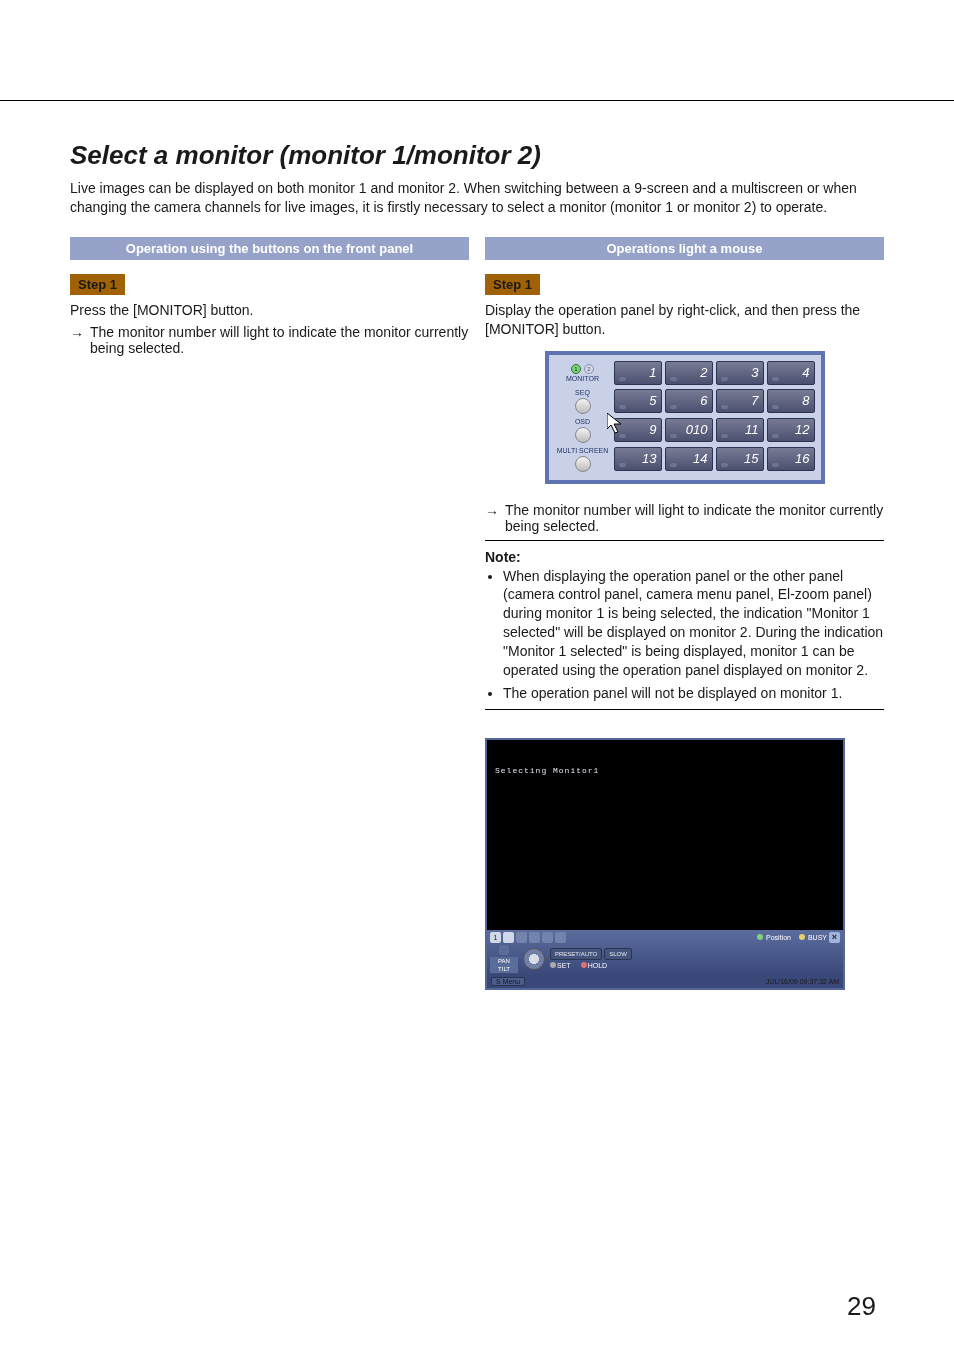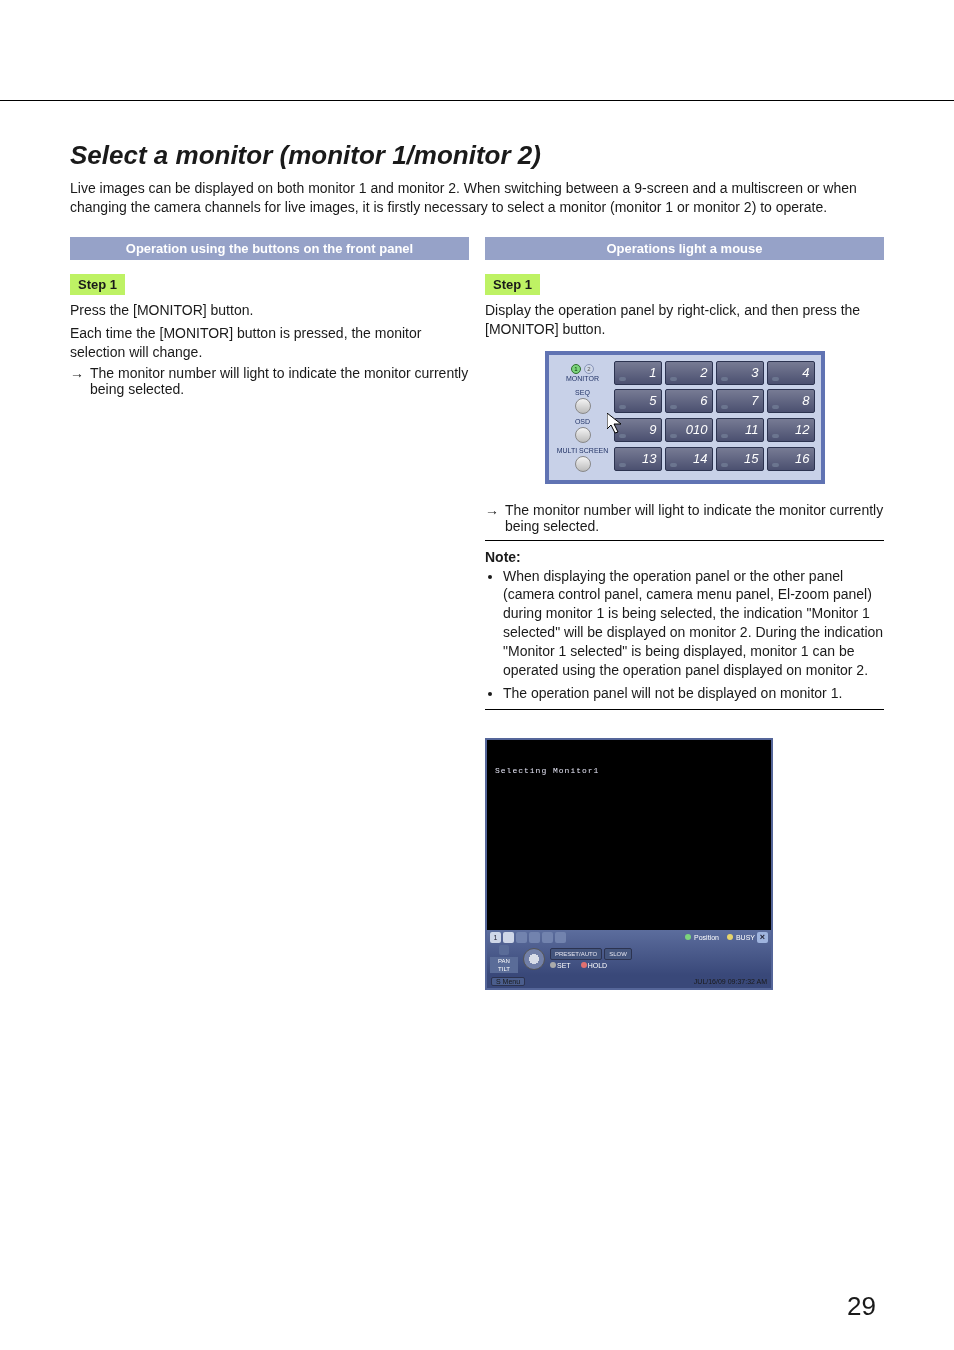--- a/index.html
+++ b/index.html
@@ -45,21 +45,21 @@
     background: #96a2c8;
     color: #fff;
     font-weight: bold;
     text-align: center;
     padding: 4px 6px;
     font-size: 13px;
     margin-bottom: 14px;
   }
   .step-label {
     display: inline-block;
-    background: #bef264;
+    background: #a16207;
     padding: 3px 8px;
     font-weight: bold;
     font-size: 13px;
     margin-bottom: 6px;
   }
   .col p {
     margin: 0 0 4px 0;
     line-height: 1.35;
   }
   .arrow-item {
@@ -166,21 +166,21 @@
   ul.notes {
     margin: 0;
     padding-left: 18px;
     line-height: 1.35;
   }
   ul.notes li {
     margin-bottom: 4px;
   }
   
   .fig2 {
-    width: 288px;
+    width: 360px;
     margin: 28px 0 0 0;
     border: 2px solid #556699;
     background: #000;
     box-sizing: border-box;
     position: relative;
   }
   .fig2-blackarea {
     height: 190px;
     position: relative;
   }
@@ -319,21 +319,20 @@
 
   <h1 class="title">Select a monitor (monitor 1/monitor 2)</h1>
   <p class="intro">Live images can be displayed on both monitor 1 and monitor 2. When switching between a 9-screen and a multiscreen or when changing the camera channels for live images, it is firstly necessary to select a monitor (monitor 1 or monitor 2) to operate.</p>
 
   <div class="columns">
 
     <div class="col">
       <div class="bar">Operation using the buttons on the front panel</div>
       <div class="step-label">Step 1</div>
       <p>Press the [MONITOR] button.</p>
-      <p>Each time the [MONITOR] button is pressed, the monitor selection will change.</p>
       <div class="arrow-item">
         <div class="arr">→</div>
         <div class="txt">The monitor number will light to indicate the monitor currently being selected.</div>
       </div>
     </div>
 
     <div class="col">
       <div class="bar">Operations light a mouse</div>
       <div class="step-label">Step 1</div>
       <p>Display the operation panel by right-click, and then press the [MONITOR] button.</p>

